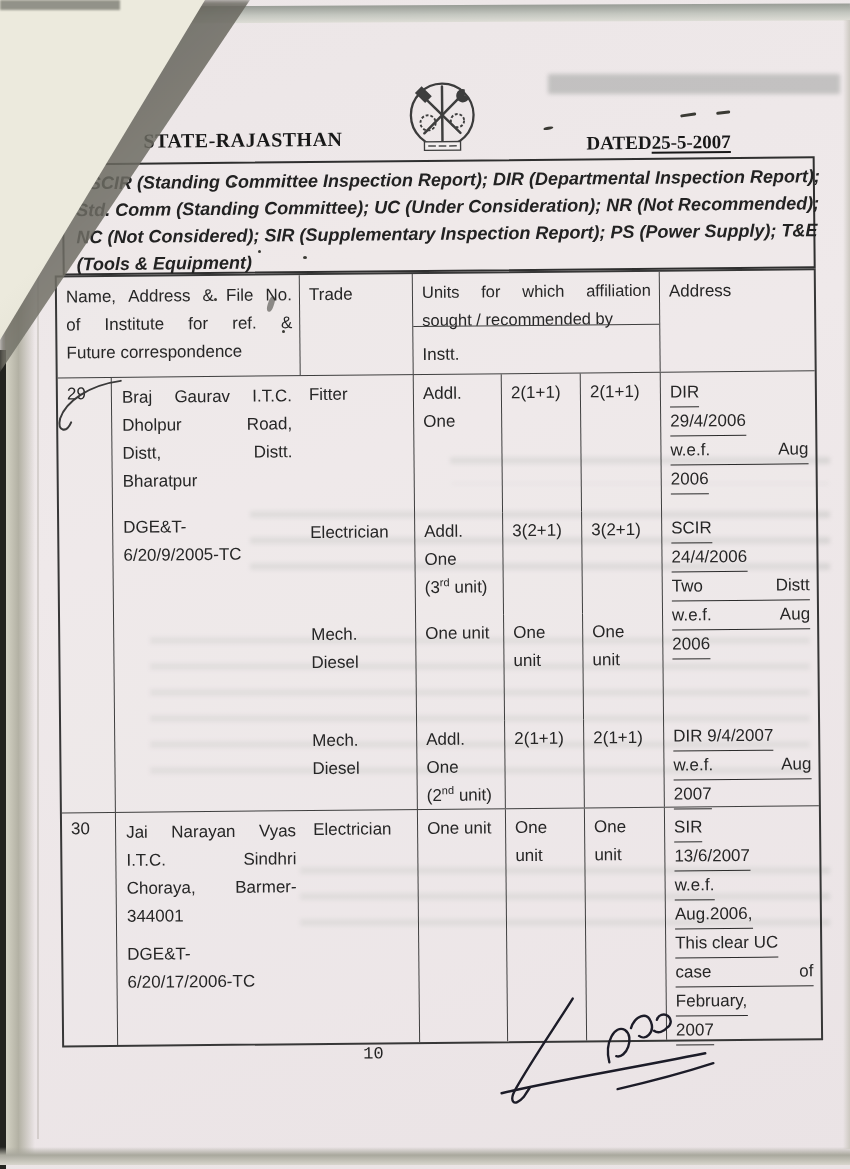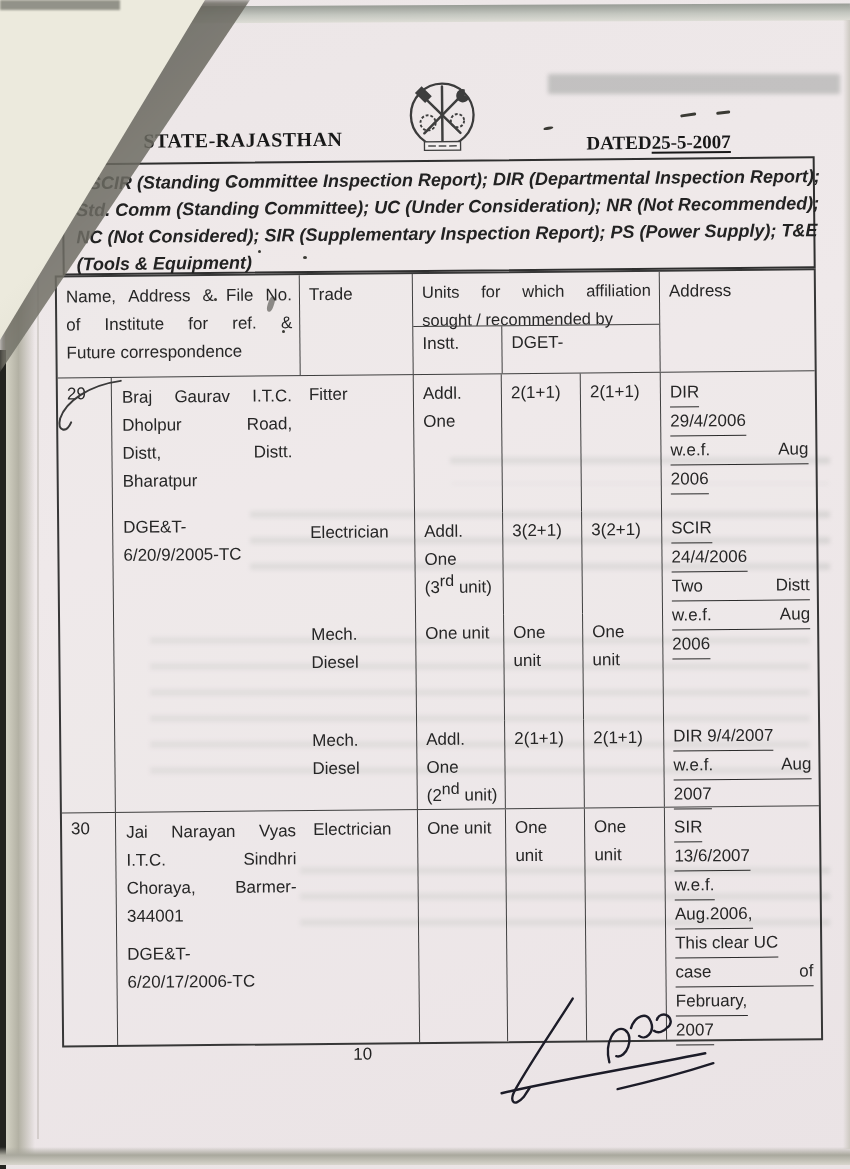--- a/index.html
+++ b/index.html
@@ -31,57 +31,57 @@
          background:repeating-linear-gradient(180deg,rgba(0,0,0,0) 0 19px,rgba(116,130,120,.34) 19px 26px);}
   .ghost.bold{background:repeating-linear-gradient(180deg,rgba(0,0,0,0) 0 6px,rgba(95,105,100,.55) 6px 26px);opacity:.55;}
   
   .paper-content{position:absolute;inset:0;transform:rotate(-.55deg);transform-origin:420px 300px;}
   .title{position:absolute;left:145px;top:127px;font-family:"Liberation Serif",serif;
          font-weight:bold;font-size:20px;letter-spacing:.5px;color:#181818;}
   .dated{position:absolute;left:588px;top:134px;font-family:"Liberation Serif",serif;
          font-weight:bold;font-size:19px;color:#181818;}
   .dated .val{text-decoration:underline;text-underline-offset:3px;text-decoration-thickness:2px;margin-left:0;}
   .emblem{position:absolute;left:406px;top:78px;width:76px;height:86px;}
-  .pageno{position:absolute;left:346px;top:1044px;font-family:Liberation Sans, sans-serif;font-size:17px;color:#222;}
+  .pageno{position:absolute;left:356px;top:1044px;font-family:Liberation Mono, monospace;font-size:17px;color:#222;}
   .tick-mark{position:absolute;left:52px;top:374px;width:72px;height:62px;}
   .signature{position:absolute;left:462px;top:998px;width:260px;height:130px;}
   
   .legend{position:absolute;left:63px;top:160px;width:753px;height:112px;border:2px solid #2f2f2f;
           box-sizing:border-box;padding:5px 10px 0 12px;font-weight:bold;font-style:italic;
           font-size:18px;color:#222;background:rgba(240,235,236,.35);}
   .legend .tline{min-height:27px;line-height:27px;white-space:nowrap;}
   .legend .tline:first-child{padding-left:13px;}
   
   .aff-table{position:absolute;left:55px;top:272px;width:757px;border:2px solid #373737;
              box-sizing:content-box;font-size:17px;color:#262626;background:rgba(240,235,236,.25);}
   .cell{box-sizing:border-box;border-left:1.6px solid #3f3f3f;padding:5px 7px 0 9px;overflow:hidden;}
   .cell.first{border-left:none;}
   .thead{display:grid;grid-template-columns:242px 113px 247px 155px;height:100px;border-bottom:1.6px solid #3f3f3f;}
   .thead .cell{padding-top:6px;}
   .units-wrap{border-left:1.6px solid #3f3f3f;display:flex;flex-direction:column;box-sizing:border-box;}
   .units-main{height:53px;border-bottom:1.6px solid #3f3f3f;padding:4px 8px 0 9px;box-sizing:border-box;}
   .units-sub{display:grid;grid-template-columns:88px 79px 80px;flex:1;}
-  .units-sub .cell{padding-top:3px;}
+  .units-sub .cell{padding-top:14px;}
   .units-sub .cell.first{border-left:none;}
   .trow{display:grid;grid-template-columns:53px 189px 360px 155px;position:relative;}
   .trow.r30{border-top:1.6px solid #3f3f3f;}
   .sno-cell{box-sizing:border-box;padding:6px 0 0 9px;}
   .name-cell{position:relative;box-sizing:border-box;border-left:1.6px solid #3f3f3f;padding:6px 8px 0 10px;}
   .file-no{position:absolute;left:10px;right:8px;}
   .entries{display:grid;grid-template-columns:113px 88px 79px 80px;}
   .r29 .entries{grid-template-rows:138px 102px 106px 88px;}
   .r30 .entries{grid-template-rows:232px;}
   .remarks-cell{position:relative;box-sizing:border-box;border-left:1.6px solid #3f3f3f;}
   .rem-block{position:absolute;left:9px;right:7px;}
   
   .tline{display:flex;gap:5px;min-height:28px;line-height:28px;align-items:stretch;}
   .tline.just{justify-content:space-between;}
   .ub .tline.just{border-bottom:1.8px solid #2b2b2b;}
   .ub .tline:not(.just) .part{border-bottom:1.8px solid #2b2b2b;text-align:center;}
-  sup{font-size:16px;line-height:0;}
+  sup{font-size:11px;line-height:0;}
 </style>
 </head>
 <body>
 
 <div class="scan">
 
   <div class="edge-top"></div>
   <div class="edge-left-band"></div>
   <div class="edge-left-black"></div>
   <div class="edge-bottom"></div>
@@ -175,25 +175,20 @@
               <div class="tline">
                 <span class="part">sought / recommended by</span>
               </div>
             </div>
           <div class="units-sub">
             <div class="cell first" style="line-height:24px;">
                 <div class="tline">
                   <span class="part">Instt.</span>
                 </div>
               </div>
-            <div class="cell" style="line-height:24px;">
-                <div class="tline">
-                  <span class="part">DGET-</span>
-                </div>
-              </div>
           </div>
         </div>
         <div class="cell">
             <div class="tline">
               <span class="part">Address</span>
             </div>
           </div>
       </div>
 
       <div class="trow r29" style="height:434px;">

